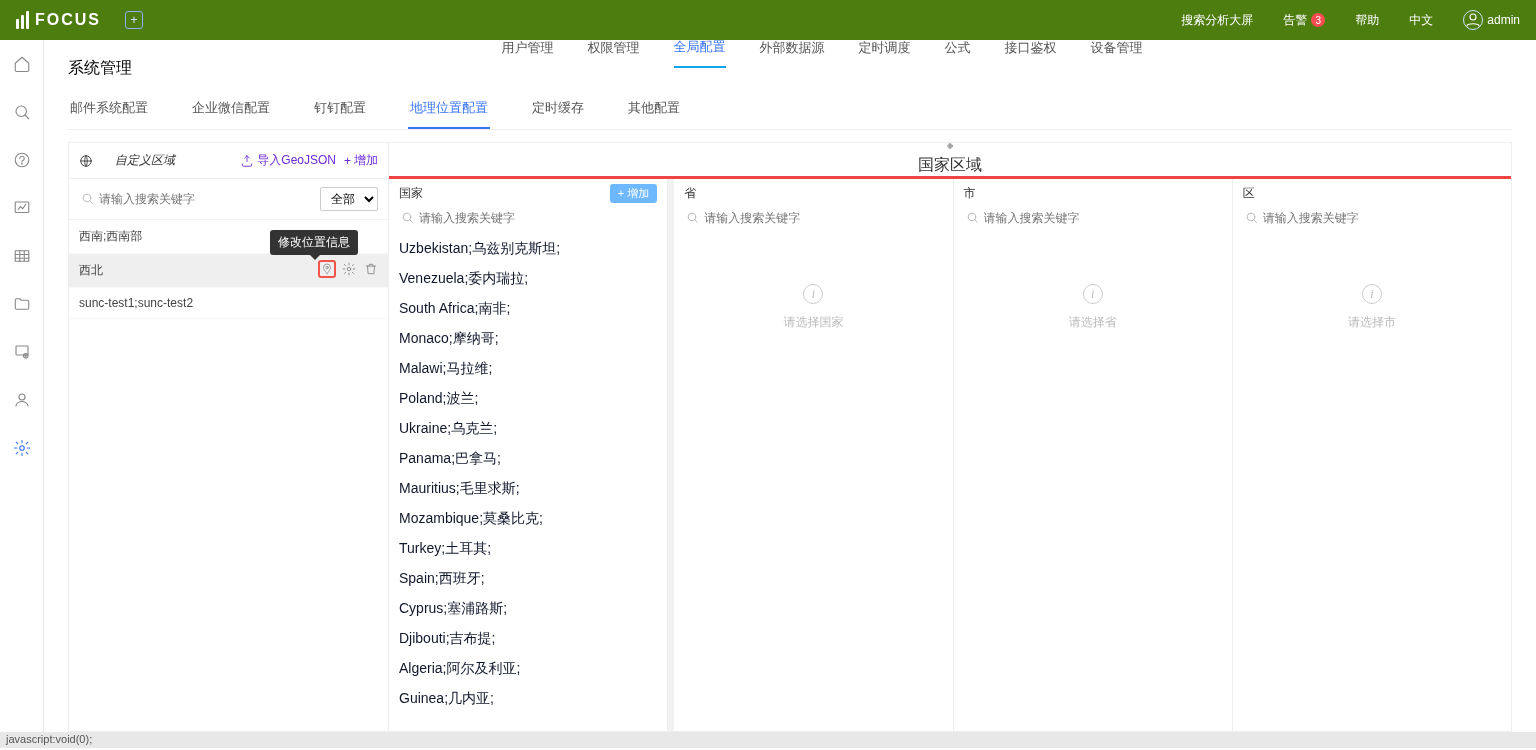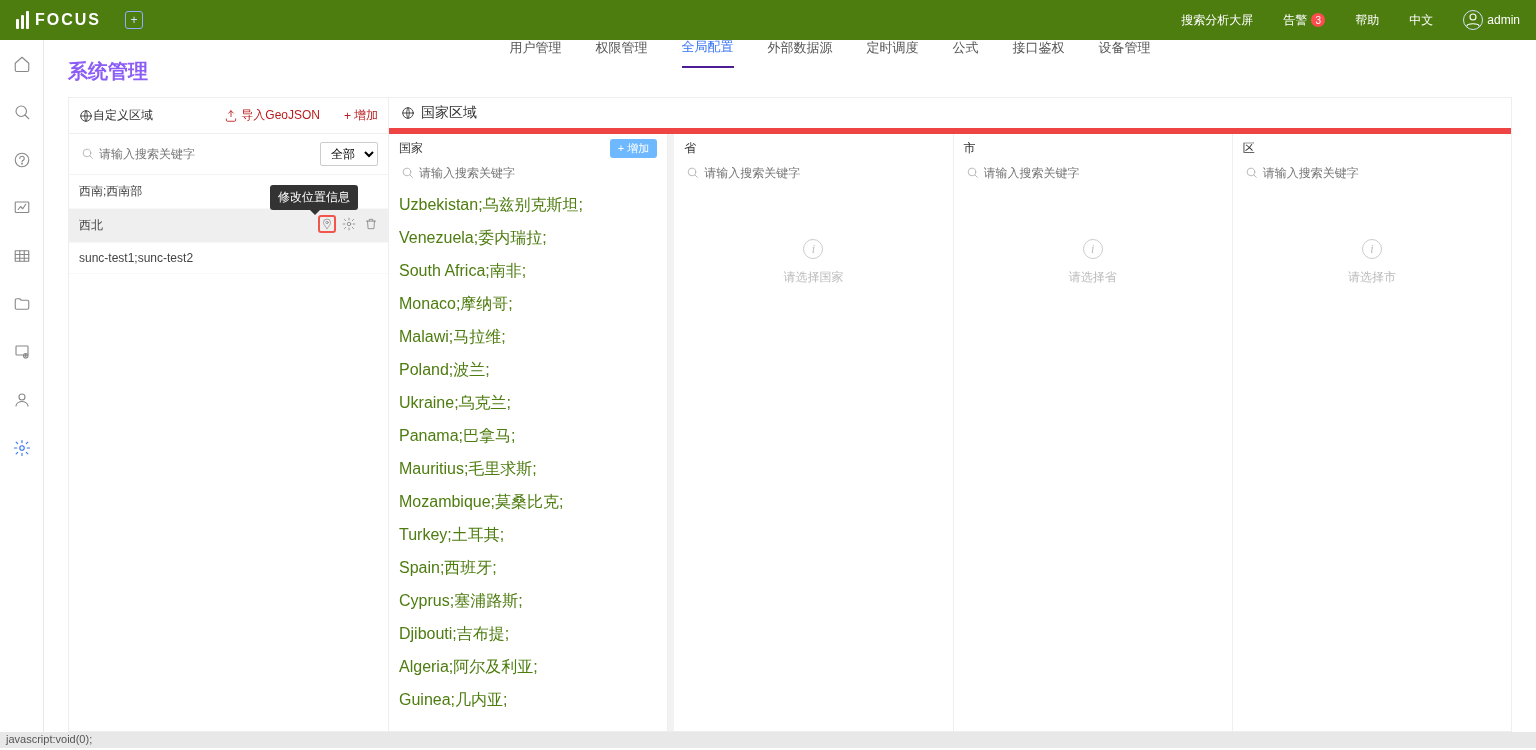--- a/index.html
+++ b/index.html
@@ -19,66 +19,66 @@
   .badge{background:#ff4d4f; color:#fff; border-radius:50%; width:14px; height:14px; font-size:10px; display:flex;align-items:center;justify-content:center;}
   .avatar{width:20px;height:20px;border:1px solid #cfe0ff;border-radius:50%;display:flex;align-items:center;justify-content:center;}
   
   .layout{display:flex; height:calc(100vh - 40px - 18px);}
   .sidenav{width:44px; border-right:1px solid #e7e7e7; display:flex; flex-direction:column; align-items:center; padding-top:14px; gap:28px;}
   .sidenav .icon{width:20px;height:20px;color:#888;cursor:pointer;display:flex;align-items:center;justify-content:center;}
   .sidenav .icon.active{color:#3875f6;}
   .sidenav svg{width:18px;height:18px;stroke:currentColor;fill:none;stroke-width:1.5;}
   
   .main{flex:1; padding:18px 24px 0 24px; overflow:hidden; display:flex; flex-direction:column;}
-  .page-title{font-size:20px; color:#8b5cf6;font-weight:bold;}
+  .page-title{font-size:16px; color:#000000;}
   
   .main-tabs{display:flex; gap:34px; justify-content:center; margin-top:-20px;align-items:center;}
   .main-tabs .tab{font-size:13px; color:#555; padding-bottom:10px; cursor:pointer;}
-  .main-tabs .tab.active{color:#3875f6; border-bottom:2px solid #4c1d95;}
+  .main-tabs .tab.active{color:#3875f6; border-bottom:2px solid #0ea5e9;}
   .header-row{display:flex; align-items:flex-start;}
   .header-row .main-tabs{flex:1;}
   
   .sub-tabs{display:flex; gap:40px; margin-top:20px; border-bottom:1px solid #eee;}
   .sub-tabs .tab{font-size:13px; color:#555; padding:0 2px 10px; cursor:pointer;}
   .sub-tabs .tab.active{color:#3875f6; border-bottom:2px solid #3875f6;}
   
   .content{flex:1; display:flex; margin-top:12px; border:1px solid #eee; overflow:hidden;}
   .panel{border-right:1px solid #eee; display:flex; flex-direction:column;}
   .left-panel{width:320px;}
   .panel-header{height:36px; display:flex; align-items:center; padding:0 10px; border-bottom:1px solid #eee; font-size:12px; color:#333;}
-  .panel-header .title{flex:1; display:flex; align-items:center; gap:0;}
-  .panel-header .actions{display:flex; gap:24px; color:#b91c1c;}
+  .panel-header .title{flex:1; display:flex; align-items:center; gap:22px;font-style:italic;}
+  .panel-header .actions{display:flex; gap:8px; color:#6d28d9;}
   .panel-header .actions .btn{display:flex;align-items:center;gap:3px;cursor:pointer;}
   .left-toolbar{display:flex; align-items:center; padding:8px 10px; gap:8px; border-bottom:1px solid #f3f3f3;}
   .search-input{flex:1; position:relative;}
   .search-input input{width:100%; border:none; outline:none; font-size:12px; padding:4px 4px 4px 20px; color:#333;}
   .search-input .mag{position:absolute; left:2px; top:4px; color:#aaa;}
   .select{border:1px solid #ccc; border-radius:2px; font-size:12px; padding:3px 6px; background:#fff;}
   .region-list{flex:1; overflow:auto;}
   .region-item{padding:8px 10px; font-size:12px; color:#444; cursor:pointer; border-bottom:1px solid #f8f8f8; position:relative;}
   .region-item.selected{background:#efefef;}
   .row-icons{position:absolute; right:8px; top:6px; display:flex; gap:4px;}
   .row-icons .ic{width:18px;height:18px;display:flex;align-items:center;justify-content:center;color:#888;cursor:pointer;}
   .row-icons .ic.highlight{border:2px solid #f25549; border-radius:3px; padding:1px;}
   
   .tooltip{position:absolute; right:30px; top:-24px; background:#333; color:#fff; font-size:12px; padding:4px 8px; border-radius:3px; white-space:nowrap;}
   .tooltip:after{content:""; position:absolute; left:50%; bottom:-5px; margin-left:-4px; border:5px solid transparent; border-top-color:#333; border-bottom:none;}
   
   .right-area{flex:1; display:flex; flex-direction:column;}
-  .right-header{height:36px; display:flex; align-items:center; padding:0 12px; border-bottom:6px solid #ef4444; font-size:14px; gap:6px;}
+  .right-header{height:36px; display:flex; align-items:center; padding:0 12px; border-bottom:3px solid #ef4444; font-size:16px; gap:6px;flex-direction:column;}
   .cols{flex:1; display:flex; overflow:hidden;}
   .col{flex:1; border-right:1px solid #eee; display:flex; flex-direction:column; min-width:0;}
   .col:last-child{border-right:none;}
   .col-header{height:28px; padding:0 10px; display:flex; align-items:center; font-size:12px; color:#333;}
   .col-header .spacer{flex:1}
   .tag-btn{background:#6eb8ff; color:#fff; font-size:11px; padding:2px 8px; border-radius:3px; cursor:pointer; display:flex; align-items:center; gap:3px;}
   .col-search{padding:0 10px 4px 10px;}
   .col-search .search-input input{border-bottom:1px solid transparent;}
   .col-body{flex:1; overflow:auto; padding:0 10px;}
-  .country-item{padding:6px 0; font-size:16px; color:#4d7c0f; cursor:pointer;}
+  .country-item{padding:6px 0; font-size:14px; color:#0f172a; cursor:pointer;}
   .empty{flex:1; display:flex; flex-direction:column; align-items:center; justify-content:flex-start; padding-top:50px; color:#bbb; font-size:12px; gap:10px;}
   .empty .info-ic{width:20px;height:20px;border:1px solid #ccc;border-radius:50%;display:flex;align-items:center;justify-content:center;color:#bbb;font-style:italic;font-family:serif;}
   .scrolltrack{width:6px;background:#f2f2f2;}
   
   .statusbar{height:16px; background:#e8e8e8; font-size:11px; color:#555; padding:1px 6px;}
   svg{stroke:currentColor;fill:none;stroke-width:1.5;stroke-linecap:round;stroke-linejoin:round;}
 </style>
 </head>
 <body>
 
@@ -185,20 +185,28 @@
           <div class="tab">用户管理</div>
           <div class="tab">权限管理</div>
           <div class="tab active">全局配置</div>
           <div class="tab">外部数据源</div>
           <div class="tab">定时调度</div>
           <div class="tab">公式</div>
           <div class="tab">接口鉴权</div>
           <div class="tab">设备管理</div>
         </div>
     </div>
+    <div class="sub-tabs" id="subTabs">
+        <div class="tab">邮件系统配置</div>
+        <div class="tab">企业微信配置</div>
+        <div class="tab">钉钉配置</div>
+        <div class="tab active">地理位置配置</div>
+        <div class="tab">定时缓存</div>
+        <div class="tab">其他配置</div>
+      </div>
 
     <div class="content">
 
       <div class="panel left-panel">
         <div class="panel-header">
           <div class="title">
             <svg width="14" height="14" viewBox="0 0 24 24">
                 <circle cx="12" cy="12" r="9"></circle>
                 <path d="M3 12h18M12 3c3 3 3 15 0 18M12 3c-3 3-3 15 0 18"></path>
               </svg>

